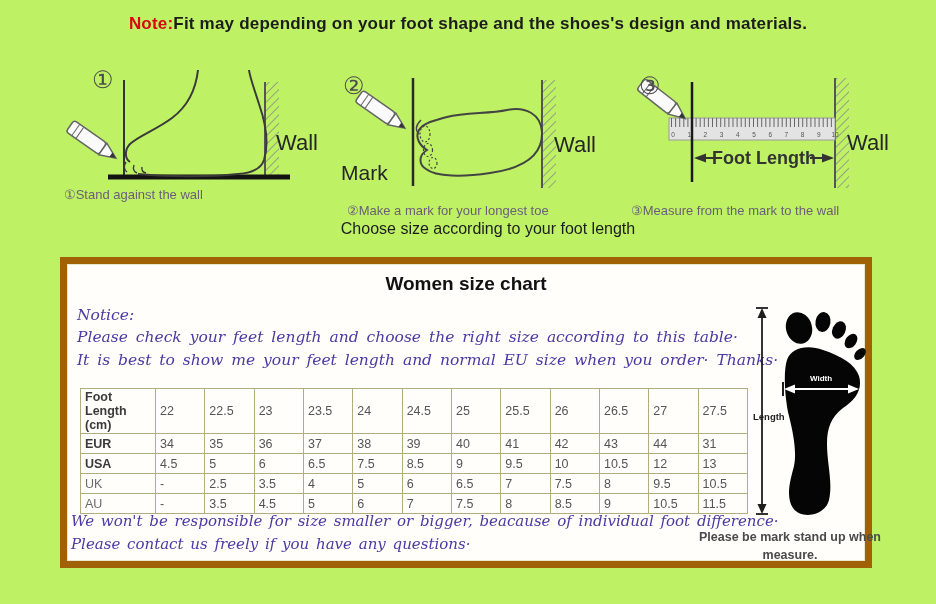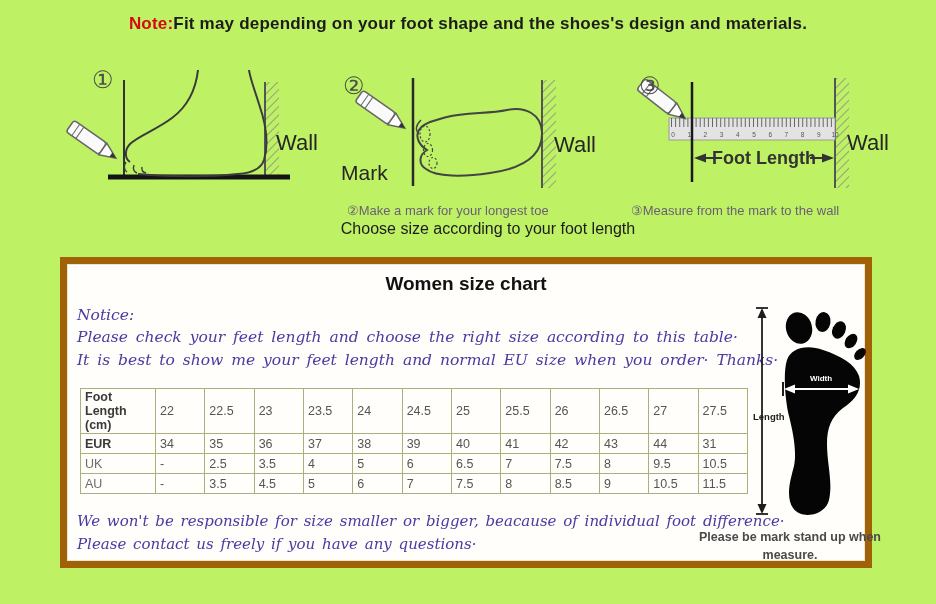--- a/index.html
+++ b/index.html
@@ -36,21 +36,21 @@
                   font-size:16px;font-weight:normal;color:#1c1c1c;padding-left:20px;}
 
   
   .chart-box{position:absolute;left:60px;top:257px;width:812px;height:311px;background:#fffefb;
              border:7px solid #a16207;box-shadow:inset 0 0 0 1px #e9e7cf;box-sizing:border-box;}
   .chart-title{margin:0;padding-top:9px;text-align:center;font-size:19px;font-weight:bold;color:#111;}
 
   .script{font-family:"DejaVu Serif",serif;font-style:italic;color:#4a3aa2;}
   .notice-block{position:absolute;left:10px;top:40px;font-size:15.5px;line-height:1.45;
                 word-spacing:3px;}
-  .disclaimer-block{position:absolute;left:10px;top:246px;font-size:15px;line-height:1.5;
+  .disclaimer-block{position:absolute;left:4px;top:246px;font-size:15px;line-height:1.5;
                     word-spacing:2px;}
   .notice-block div,.disclaimer-block div{white-space:nowrap;}
 
   .size-table{position:absolute;left:13px;top:124px;border-collapse:collapse;table-layout:fixed;
               width:668px;font-size:12.5px;color:#555;}
   .size-table td{border:1px solid #b0ad7e;padding:1px 4px;height:17px;background:#fffefb;
                  overflow:hidden;}
   .size-table tr:first-child td{height:33px;}
   .size-table td.row-label{width:66px;color:#6a6a6a;}
   .size-table td.bold{font-weight:bold;color:#3a3a3a;}
@@ -92,20 +92,21 @@
       </g>
       <g transform="translate(10,56) rotate(35)">
         <rect x="0" y="-7" width="40" height="14" rx="3" fill="#fafafa" stroke="#666" stroke-width="1.5"></rect>
         <line x1="7" y1="-7" x2="7" y2="7" stroke="#666" stroke-width="1"></line>
         <line x1="12" y1="-7" x2="12" y2="7" stroke="#666" stroke-width="1"></line>
         <path d="M 40,-7 L 56,0 L 40,7 Z" fill="#fff" stroke="#666" stroke-width="1.5"></path>
         <path d="M 50,-2.6 L 56,0 L 50,2.6 Z" fill="#333"></path>
       </g>
       <text x="216" y="80" class="svg-label wall-text">Wall</text>
     </svg>
+    <p class="step-caption">①Stand against the wall</p>
   </div>
 
   <div class="panel" id="panel2">
     <span class="step-badge">②</span>
     <svg width="278" height="130" viewBox="0 0 278 130">
       <defs>
         <pattern id="hatch2" width="6" height="6" patternTransform="rotate(45)" patternUnits="userSpaceOnUse">
           <line x1="0" y1="0" x2="0" y2="6" stroke="#8a8a8a" stroke-width="1.6"></line>
         </pattern>
       </defs>
@@ -218,20 +219,35 @@
             <td>38</td>
             <td>39</td>
             <td>40</td>
             <td>41</td>
             <td>42</td>
             <td>43</td>
             <td>44</td>
             <td>31</td>
           </tr>
           <tr>
+            <td class="row-label bold">USA</td>
+            <td>4.5</td>
+            <td>5</td>
+            <td>6</td>
+            <td>6.5</td>
+            <td>7.5</td>
+            <td>8.5</td>
+            <td>9</td>
+            <td>9.5</td>
+            <td>10</td>
+            <td>10.5</td>
+            <td>12</td>
+            <td>13</td>
+          </tr>
+          <tr>
             <td class="row-label">UK</td>
             <td>-</td>
             <td>2.5</td>
             <td>3.5</td>
             <td>4</td>
             <td>5</td>
             <td>6</td>
             <td>6.5</td>
             <td>7</td>
             <td>7.5</td>

